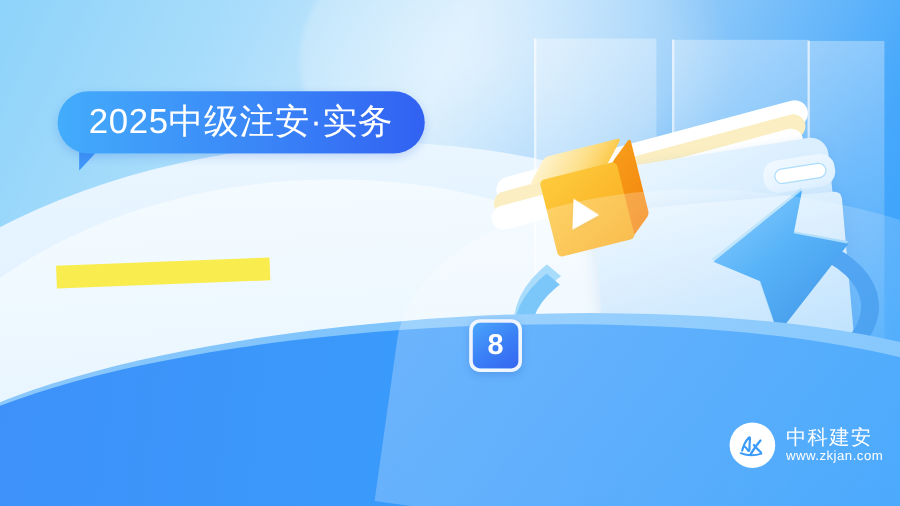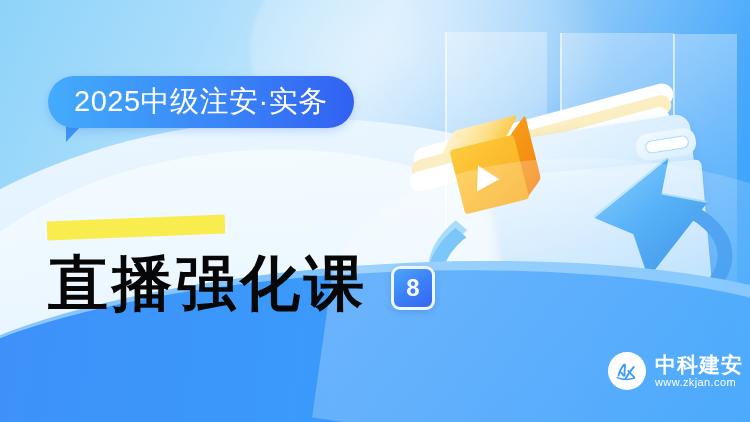--- a/index.html
+++ b/index.html
@@ -217,21 +217,21 @@
     position:absolute;left:608px;top:352px;
     display:flex;align-items:center;gap:9px;
   }
   .logo-mark{
     width:38px;height:38px;border-radius:50%;
     background:#ffffff;display:flex;align-items:center;justify-content:center;
     flex:0 0 auto;
   }
   .logo-text{display:flex;flex-direction:column;gap:2px;}
   .logo-name{
-    color:#ffffff;font-size:21px;font-weight:bold;letter-spacing:1px;
+    color:#ffffff;font-size:17px;font-weight:normal;letter-spacing:1px;
     line-height:1;white-space:nowrap;
     font-family:"Liberation Sans","DejaVu Sans",sans-serif;
   }
   .logo-url{
     color:#ffffff;font-size:11px;letter-spacing:.4px;line-height:1;
     white-space:nowrap;
     font-family:"Liberation Sans","DejaVu Sans",sans-serif;
   }
 </style>
 </head>
@@ -275,21 +275,20 @@
   <div class="bottom-band-light"></div>
   <div class="bottom-band"></div>
   <div class="bottom-band-right"></div>
 
   <div class="tag-tail"></div>
   <div class="tag">
     <span class="tag-text">2025中级注安·实务</span>
   </div>
 
   <div class="hl"></div>
-  <div class="title-2">直播强化课</div>
 
   <div class="num-badge">
     <span>8</span>
   </div>
 
   <div class="logo">
     <div class="logo-mark">
       <svg width="30" height="30" viewBox="0 0 30 30" aria-hidden="true">
         <path d="M6.5 19.5c1.2-4.6 3.2-8.4 5.4-10.7 0.6-0.6 1.2-0.2 1.1 0.6-0.3 3.2-0.5 6.6-0.4 9.6 0 0.9-0.9 1.1-1.3 0.4-0.7-1.3-1.4-2.2-2.3-2.9" fill="none" stroke="#3a9bfb" stroke-width="1.8" stroke-linecap="round"></path>
         <path d="M13.6 22.4c2.6-4.3 5.3-8.2 8.1-11.3" fill="none" stroke="#3a9bfb" stroke-width="2" stroke-linecap="round"></path>

